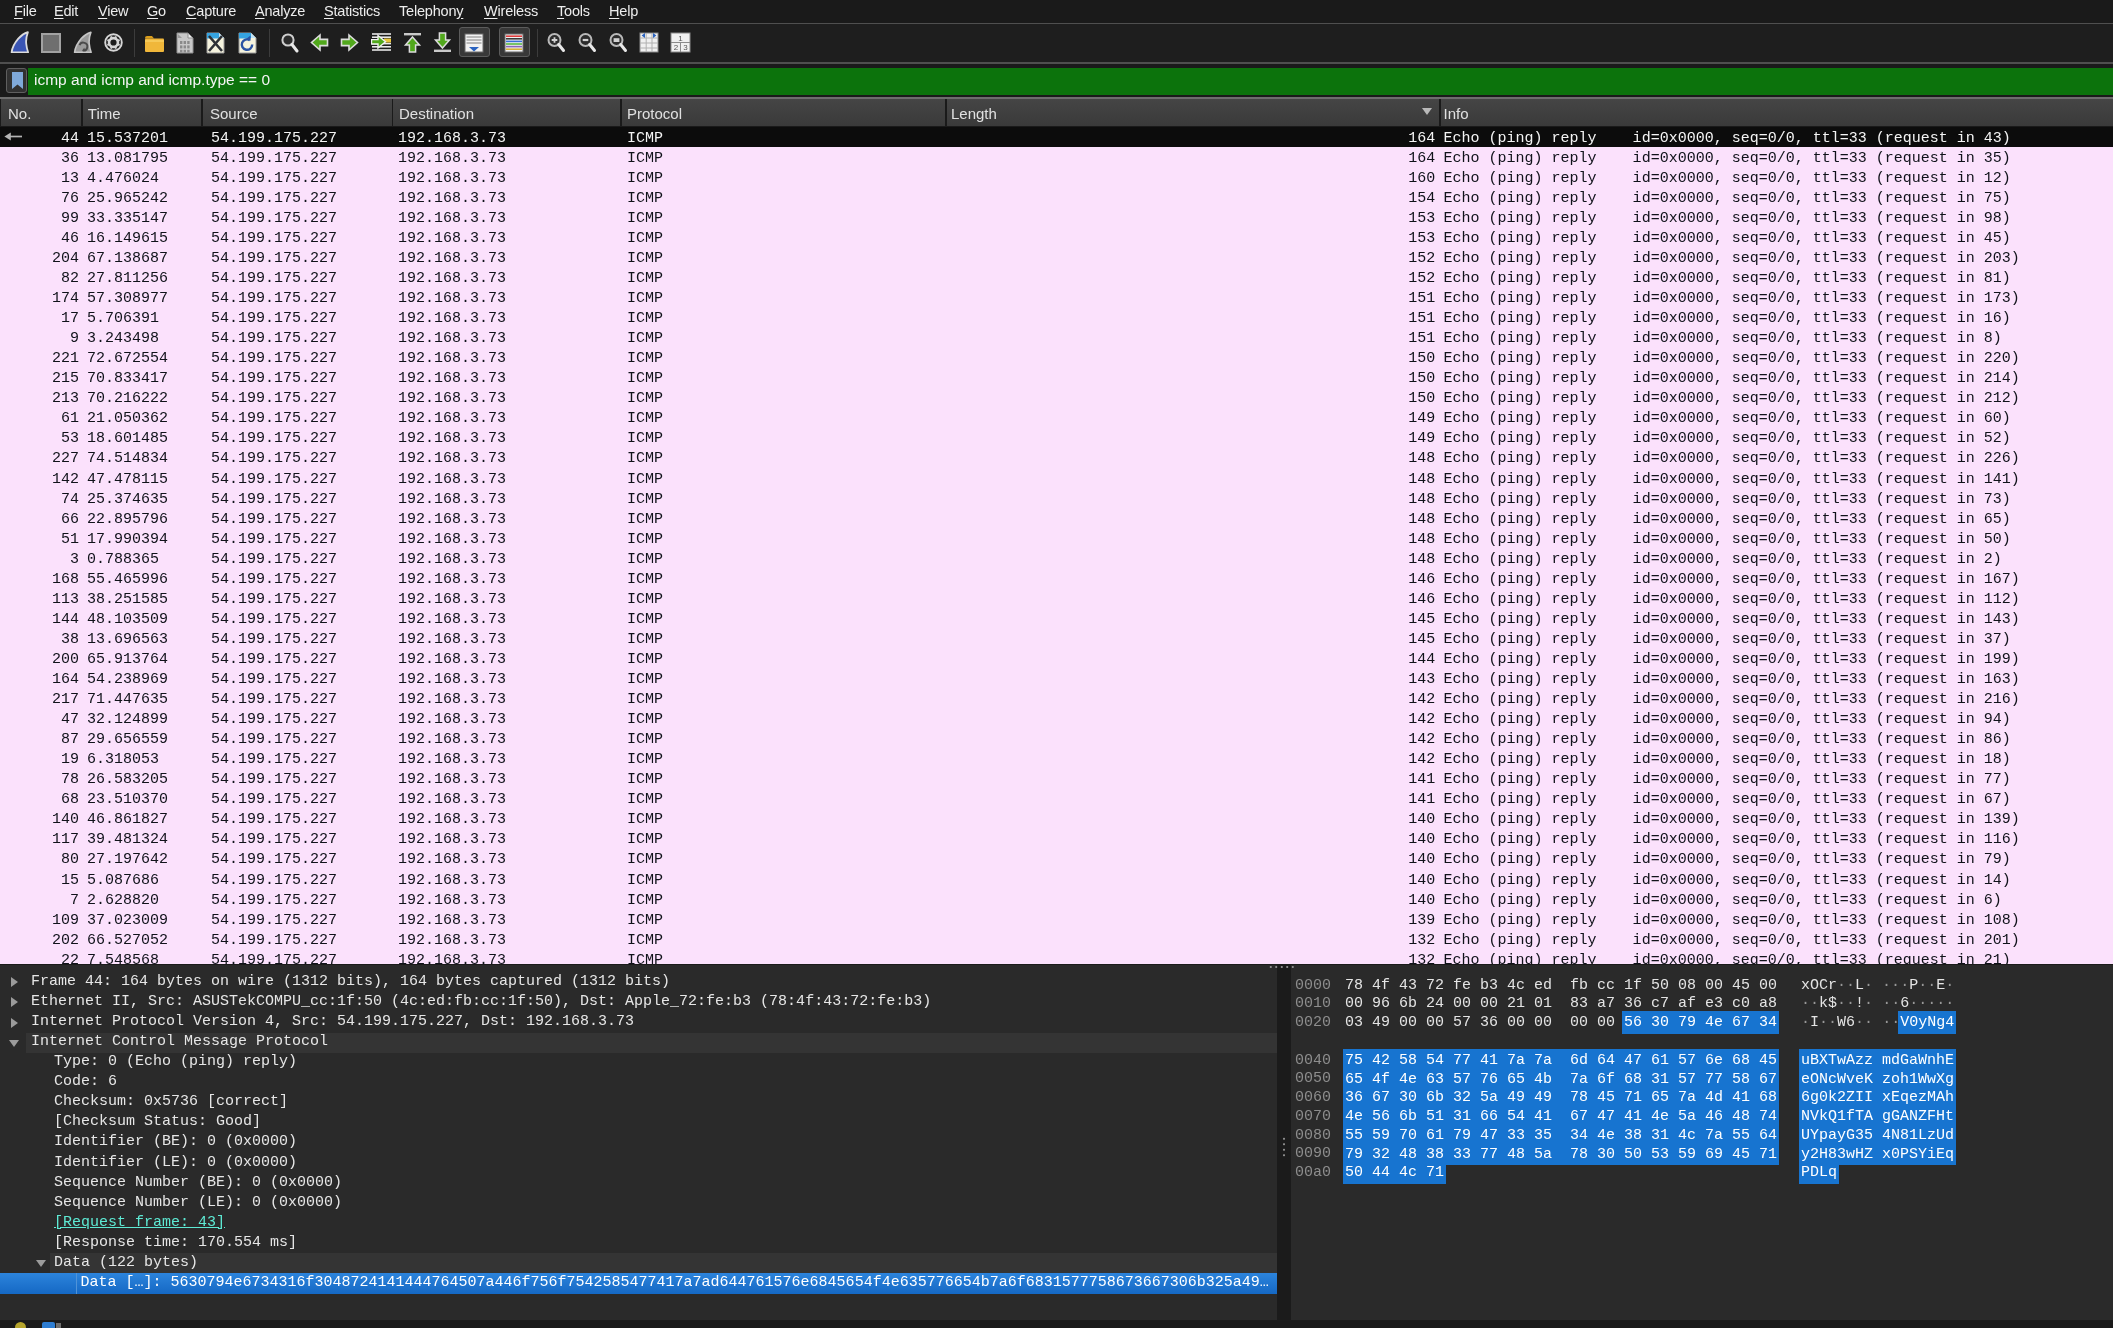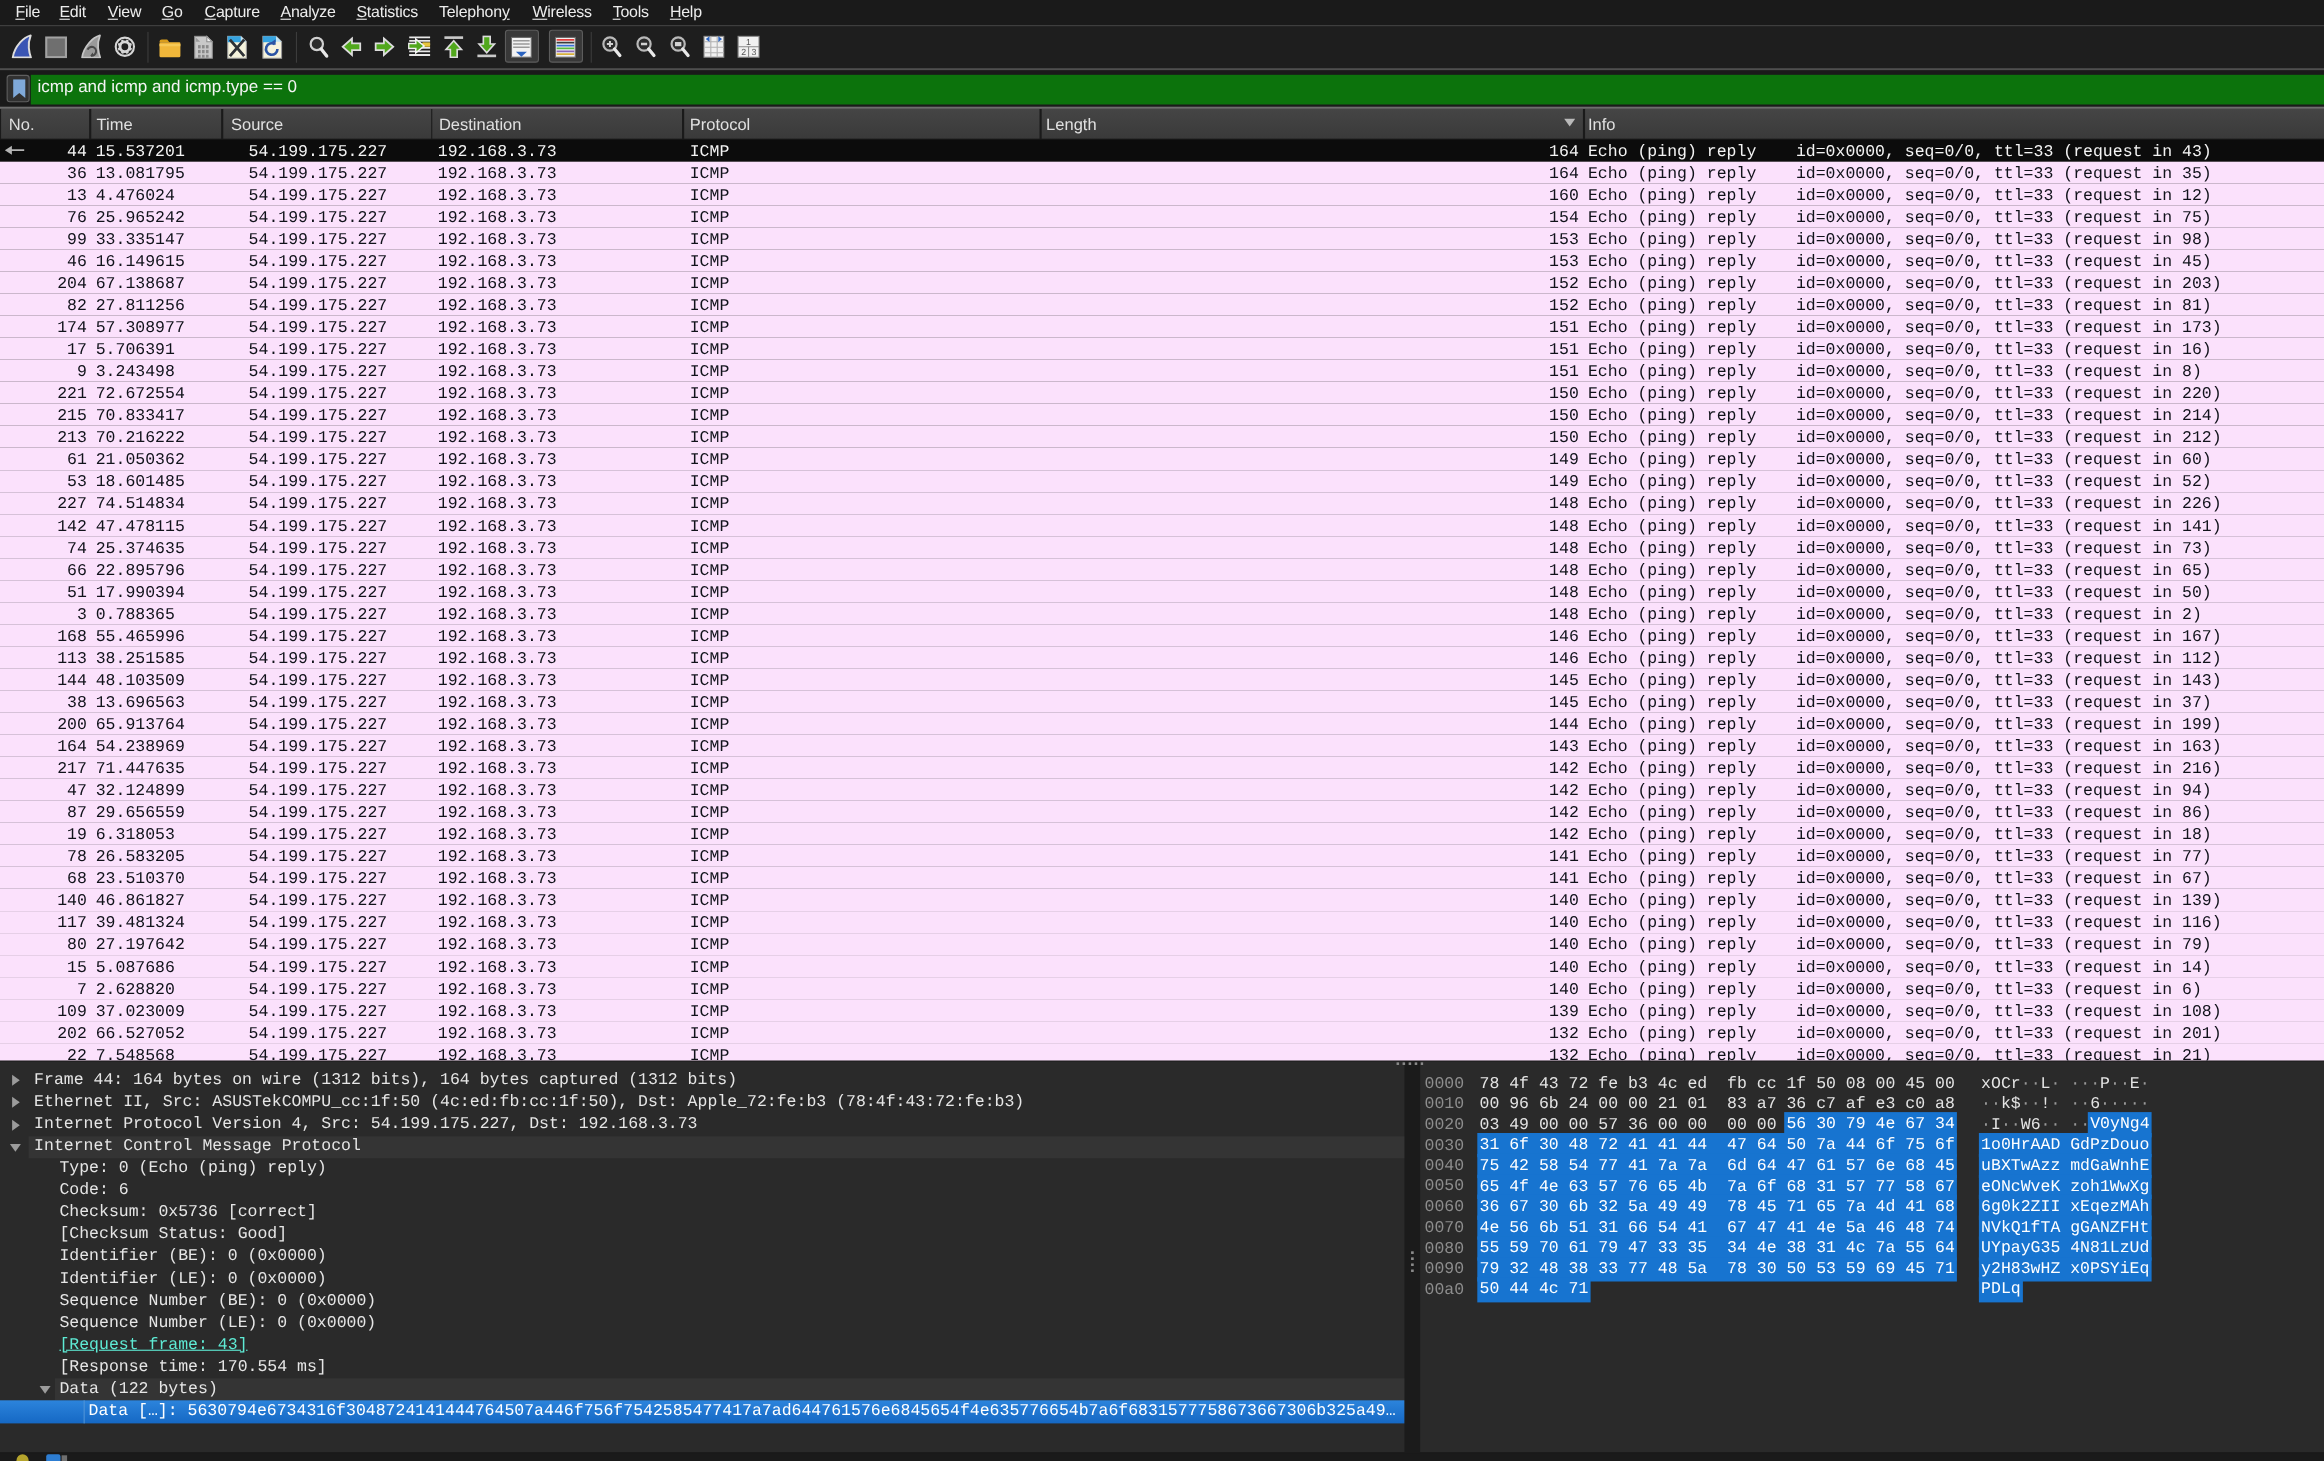--- a/index.html
+++ b/index.html
@@ -34,21 +34,21 @@
 .sorttri { position:absolute; left:1422px; top:9px; width:0; height:0;
   border-left:5.5px solid transparent; border-right:5.5px solid transparent; border-top:7px solid #b9b9b9; }
 #rows { position:absolute; left:0; top:27.8px; width:2113px; height:836.7px; }
 .pr { position:absolute; left:0; width:2113px; height:20.05px; background:#fbe1fc; color:#10121a;
   font-family:"Liberation Mono", monospace; font-size:15px; }
 .pr span { position:absolute; top:2.9px; white-space:pre; }
 .pr.sel { background:#0c0c0c; color:#f4f4f4; }
 .relarr { position:absolute; left:1px; top:4.5px; }
 .no { left:0; width:79px; text-align:right; }
 .tm { left:87px; }
-.sr { left:226px;text-align:center; }
+.sr { left:211px;text-align:center; }
 .ds { left:398px; }
 .pc { left:627px; }
 .ln { left:1300px; width:135.3px; text-align:right; }
 .inf { left:1443.6px; }
 
 
 #details { position:absolute; left:0; top:965px; width:1277px; height:355px; background:#2a2a2a; overflow:hidden; }
 .dl { position:absolute; left:0; width:1277px; height:20.07px; color:#e6e6e6;
   font-family:"Liberation Mono", monospace; font-size:15px; white-space:pre; }
 .dl span { top:0.5px; }
@@ -675,21 +675,20 @@
 <div class="dl" style="top:248.24px"><span style="position:absolute;left:54px"><a class="lnk">[Request frame: 43]</a></span></div>
 <div class="dl" style="top:268.31px"><span style="position:absolute;left:54px">[Response time: 170.554 ms]</span></div>
 <div class="dl" style="top:288.38px"><span style="position:absolute;left:50px;top:0;width:1227px;height:20.07px;background:#343434"></span><span class="tri td" style="left:36px;top:7px"></span><span style="position:absolute;left:54px">Data (122 bytes)</span></div>
 <div class="dl selbg" style="top:308.45px"><span style="position:absolute;left:75.5px;top:0;width:1px;height:20.07px;background:#4f93d8"></span><span style="position:absolute;left:80.5px">Data […]: 5630794e6734316f3048724141444764507a446f756f7542585477417a7ad644761576e6845654f4e635776654b7a6f6831577758673667306b325a49…</span></div>
   </div>
   <div id="vsplit"></div>
   <div id="hexpane">
 <div class="hr" style="top:11.40px"><span class="off">0000</span><span class="hx">78 4f 43 72 fe b3 4c ed  fb cc 1f 50 08 00 45 00</span><span class="as">xOCr<i>·</i><i>·</i>L<i>·</i> <i>·</i><i>·</i><i>·</i>P<i>·</i><i>·</i>E<i>·</i></span></div>
 <div class="hr" style="top:30.15px"><span class="off">0010</span><span class="hx">00 96 6b 24 00 00 21 01  83 a7 36 c7 af e3 c0 a8</span><span class="as"><i>·</i><i>·</i>k$<i>·</i><i>·</i>!<i>·</i> <i>·</i><i>·</i>6<i>·</i><i>·</i><i>·</i><i>·</i><i>·</i></span></div>
 <div class="hr" style="top:48.90px"><span class="off">0020</span><span class="hx">03 49 00 00 57 36 00 00  00 00 <b>56 30 79 4e 67 34</b></span><span class="as"><i>·</i>I<i>·</i><i>·</i>W6<i>·</i><i>·</i> <i>·</i><i>·</i><b>V0yNg4</b></span></div>
-<div class="hr" style="top:67.65px"><span class="off">0030</span><span class="hx"><b>31 6f 30 48 72 41 41 44  47 64 50 7a 44 6f 75 6f</b></span><span class="as"><b>1o0HrAAD GdPzDouo</b></span></div>
 <div class="hr" style="top:86.40px"><span class="off">0040</span><span class="hx"><b>75 42 58 54 77 41 7a 7a  6d 64 47 61 57 6e 68 45</b></span><span class="as"><b>uBXTwAzz mdGaWnhE</b></span></div>
 <div class="hr" style="top:105.15px"><span class="off">0050</span><span class="hx"><b>65 4f 4e 63 57 76 65 4b  7a 6f 68 31 57 77 58 67</b></span><span class="as"><b>eONcWveK zoh1WwXg</b></span></div>
 <div class="hr" style="top:123.90px"><span class="off">0060</span><span class="hx"><b>36 67 30 6b 32 5a 49 49  78 45 71 65 7a 4d 41 68</b></span><span class="as"><b>6g0k2ZII xEqezMAh</b></span></div>
 <div class="hr" style="top:142.65px"><span class="off">0070</span><span class="hx"><b>4e 56 6b 51 31 66 54 41  67 47 41 4e 5a 46 48 74</b></span><span class="as"><b>NVkQ1fTA gGANZFHt</b></span></div>
 <div class="hr" style="top:161.40px"><span class="off">0080</span><span class="hx"><b>55 59 70 61 79 47 33 35  34 4e 38 31 4c 7a 55 64</b></span><span class="as"><b>UYpayG35 4N81LzUd</b></span></div>
 <div class="hr" style="top:180.15px"><span class="off">0090</span><span class="hx"><b>79 32 48 38 33 77 48 5a  78 30 50 53 59 69 45 71</b></span><span class="as"><b>y2H83wHZ x0PSYiEq</b></span></div>
 <div class="hr" style="top:198.90px"><span class="off">00a0</span><span class="hx"><b>50 44 4c 71</b></span><span class="as"><b>PDLq</b></span></div>
   </div>
   <div id="vdots"></div>
   <div id="hdots"></div>

